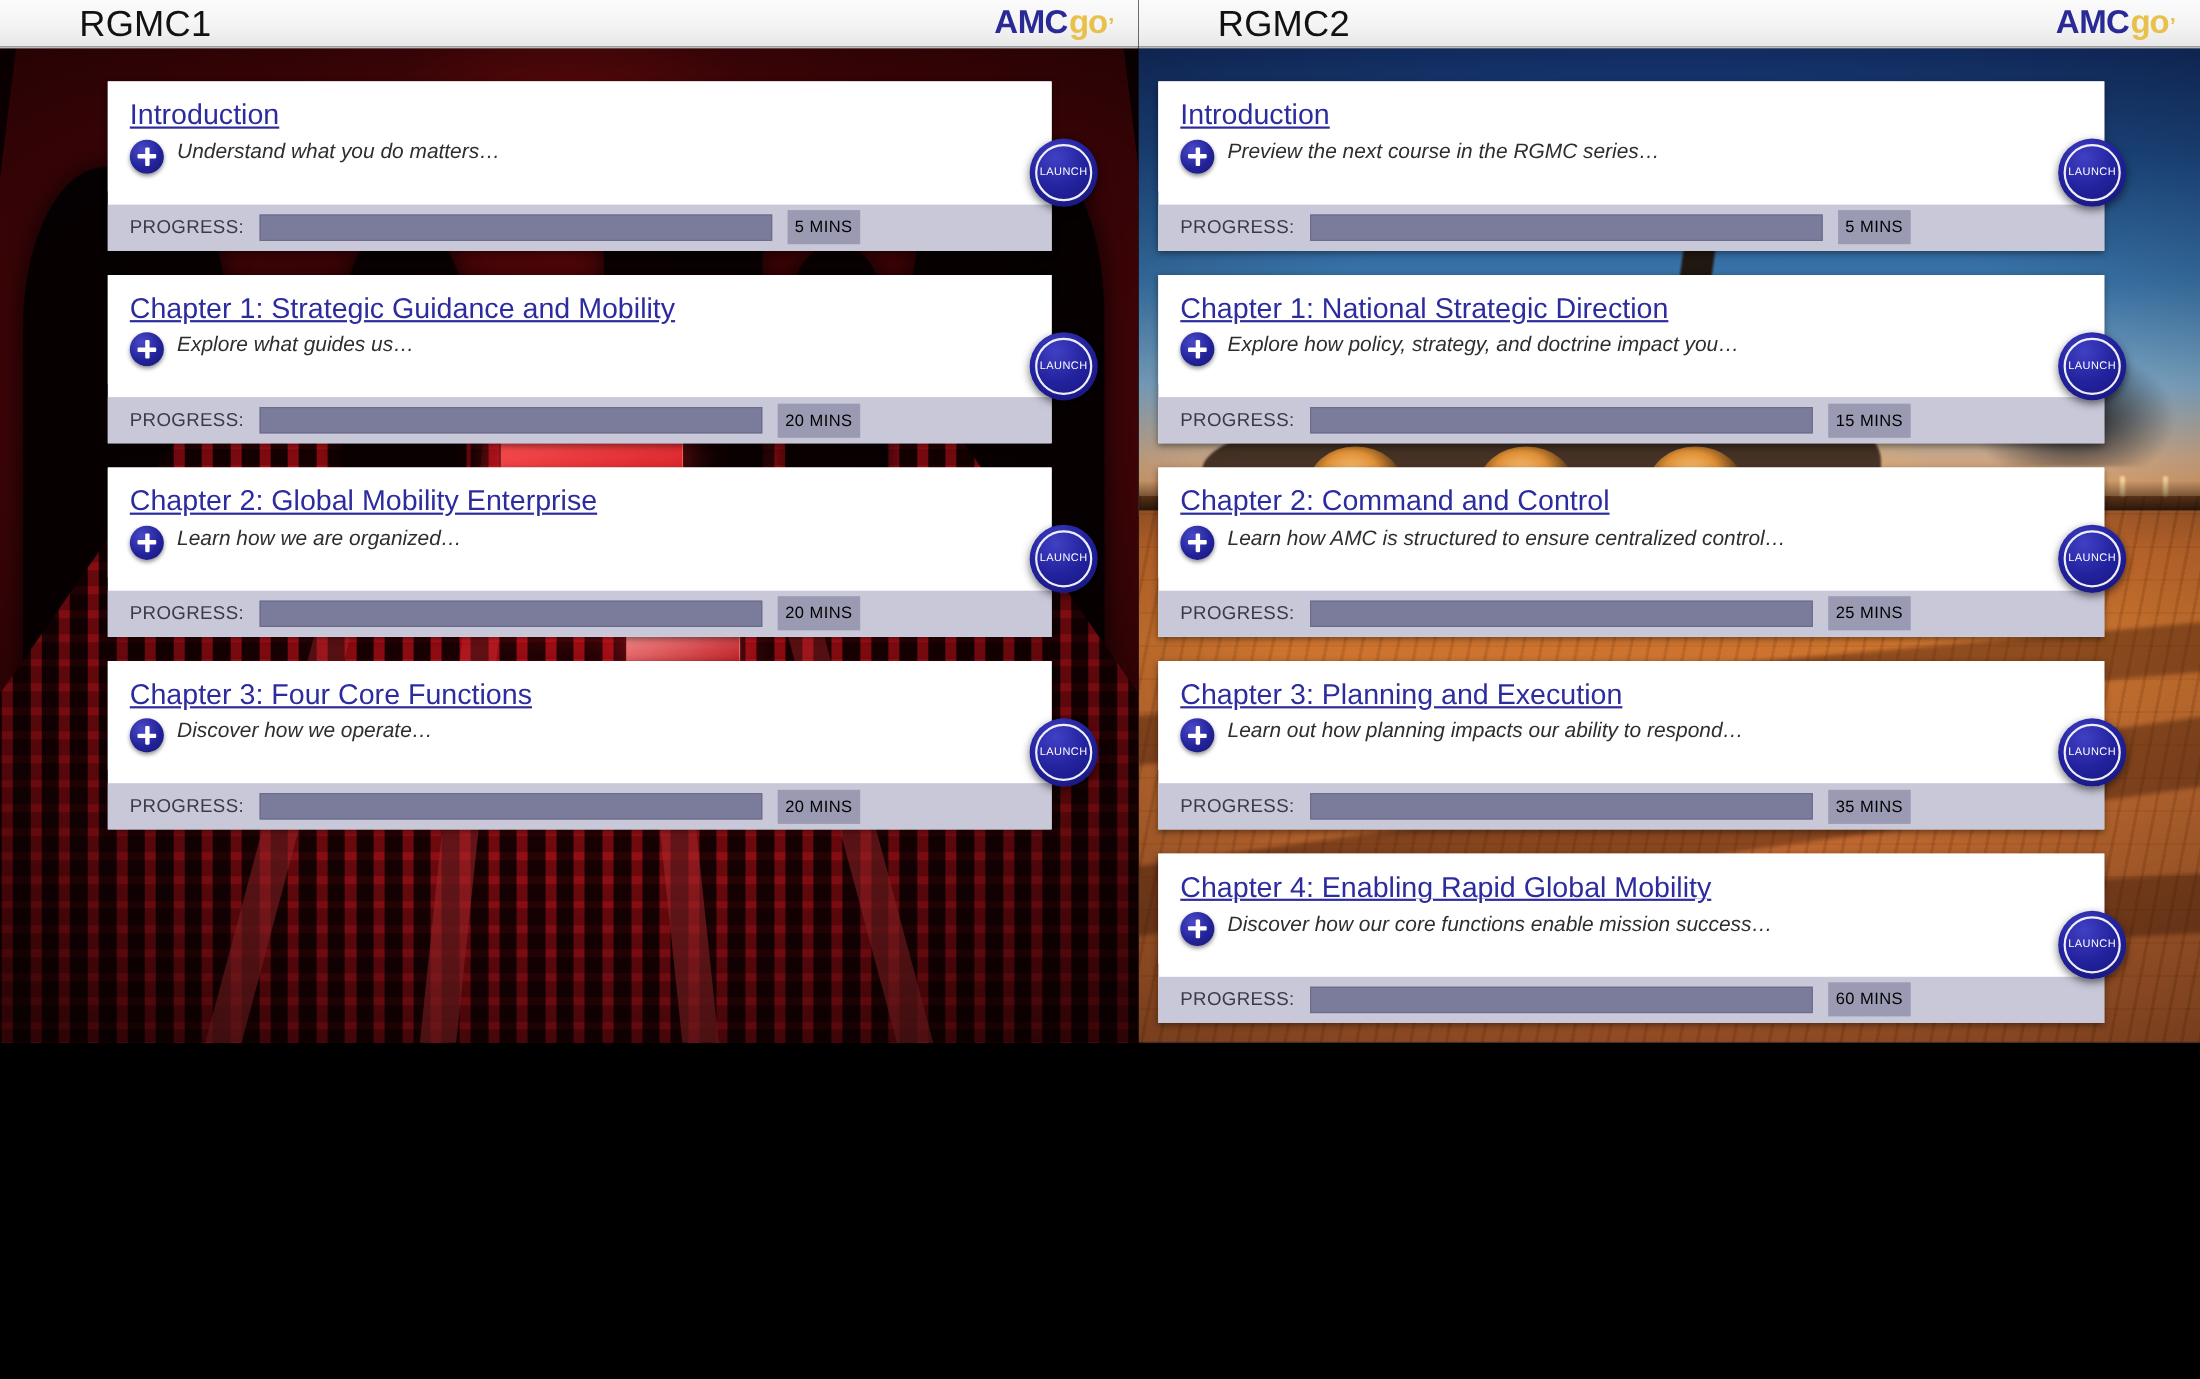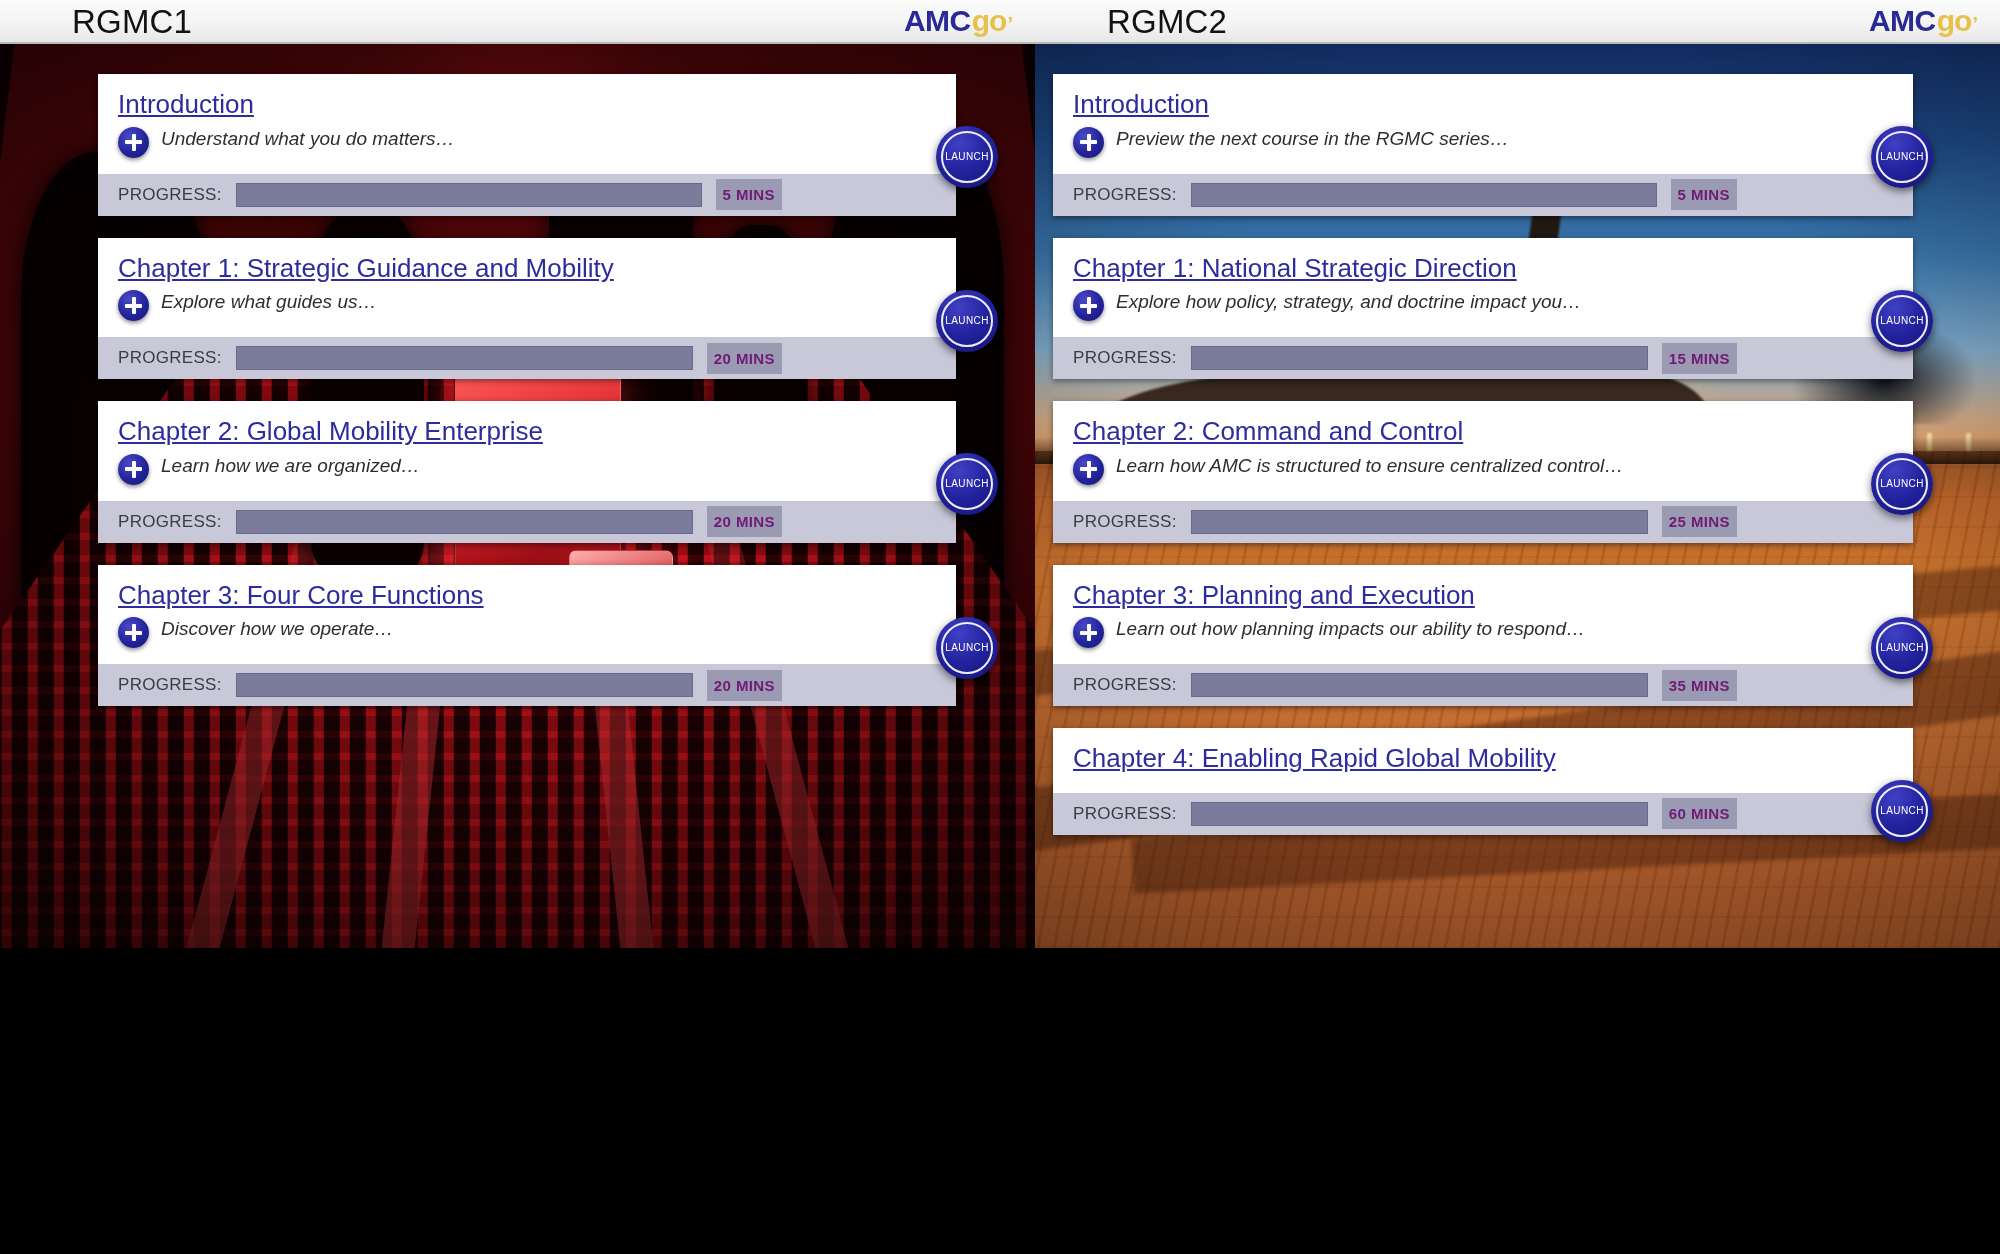--- a/index.html
+++ b/index.html
@@ -232,41 +232,42 @@
     white-space: nowrap;
   }
 
   .card-footer {
     background: #c8c8d9;
     display: flex;
     align-items: center;
     gap: 14px;
     padding: 9px 20px 9px 20px;
     height: 42px;
+    margin-top: 12px;
   }
   .progress-label {
     font-size: 17px;
     color: #3b3b47;
     letter-spacing: .3px;
     white-space: nowrap;
     flex: 0 0 auto;
   }
   .progress-track {
     flex: 1 1 auto;
     height: 24px;
     background: #7b7b9c;
     border: 1px solid #6a6a8b;
   }
   .progress-fill { height: 100%; background: #7b7b9c; }
   .mins-badge {
     flex: 0 0 auto;
     background: #9a9ab3;
-    color: #701a75;
+    color: #000000;
     font-size: 15px;
-    font-weight: 700;
+    font-weight: 400;
     letter-spacing: .4px;
     padding: 8px 7px;
     white-space: nowrap;
     line-height: 1;
   }
   .footer-spacer { flex: 0 0 auto; }
   .panel-left  .footer-spacer { width: 140px; }
   .panel-right .footer-spacer { width: 142px; }
 
   
@@ -523,20 +524,24 @@
             <div class="mins-badge">35 MINS</div>
             <div class="footer-spacer"></div>
           </div>
           <div class="launch">
             <span class="launch-text">LAUNCH</span>
           </div>
         </div>
         <div class="card">
           <div class="card-body">
             <div class="card-title">Chapter 4: Enabling Rapid Global Mobility</div>
+            <div class="card-sub-row">
+              <div class="plus-btn"></div>
+              <div class="card-sub">Discover how our core functions enable mission success…</div>
+            </div>
           </div>
           <div class="card-footer">
             <div class="progress-label">PROGRESS:</div>
             <div class="progress-track">
               <div class="progress-fill" style="width:0%"></div>
             </div>
             <div class="mins-badge">60 MINS</div>
             <div class="footer-spacer"></div>
           </div>
           <div class="launch">

